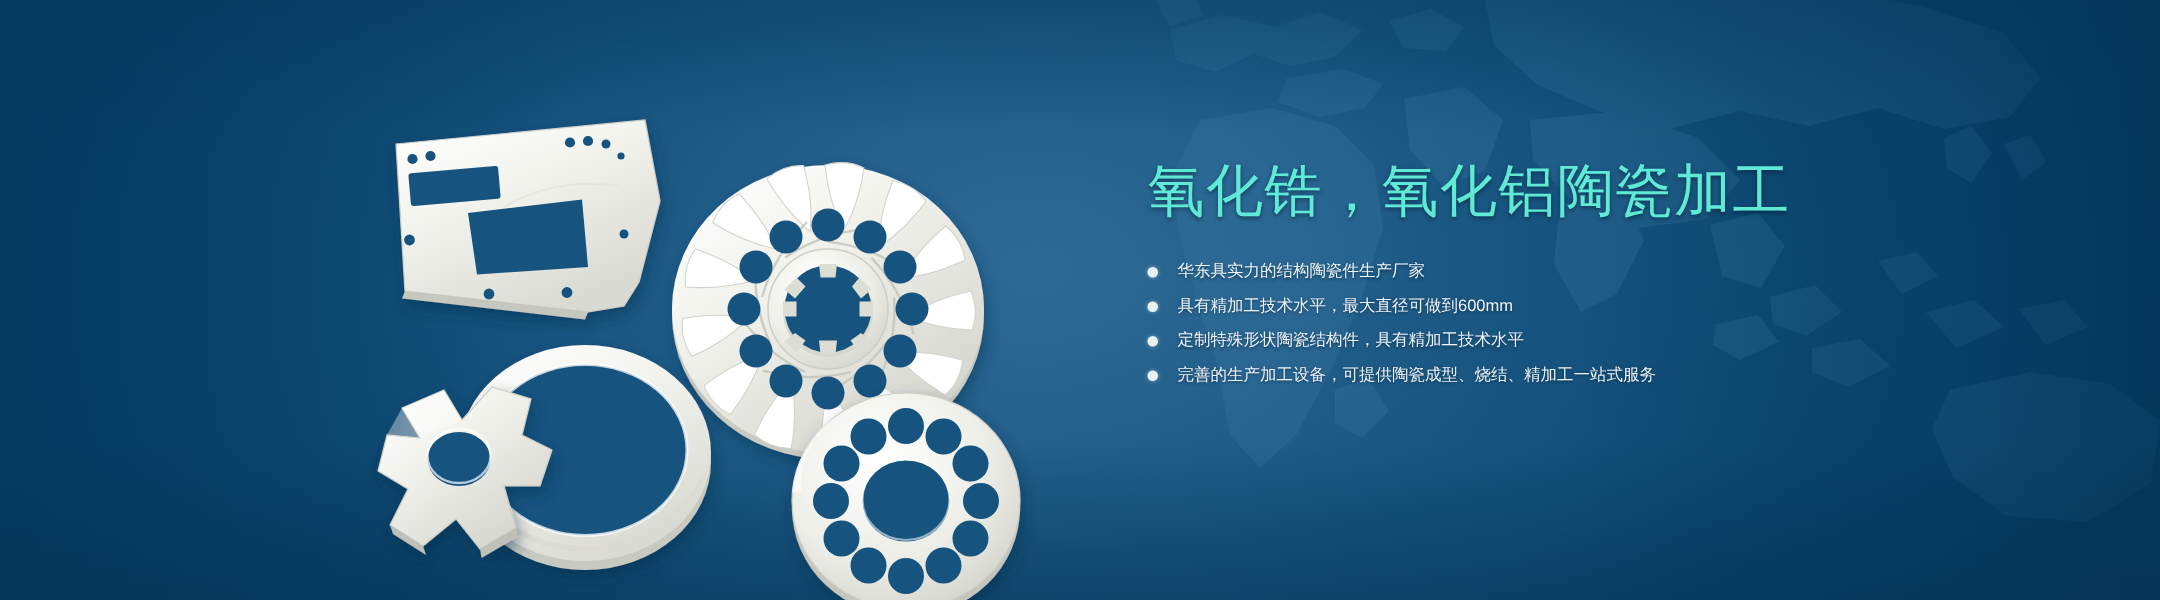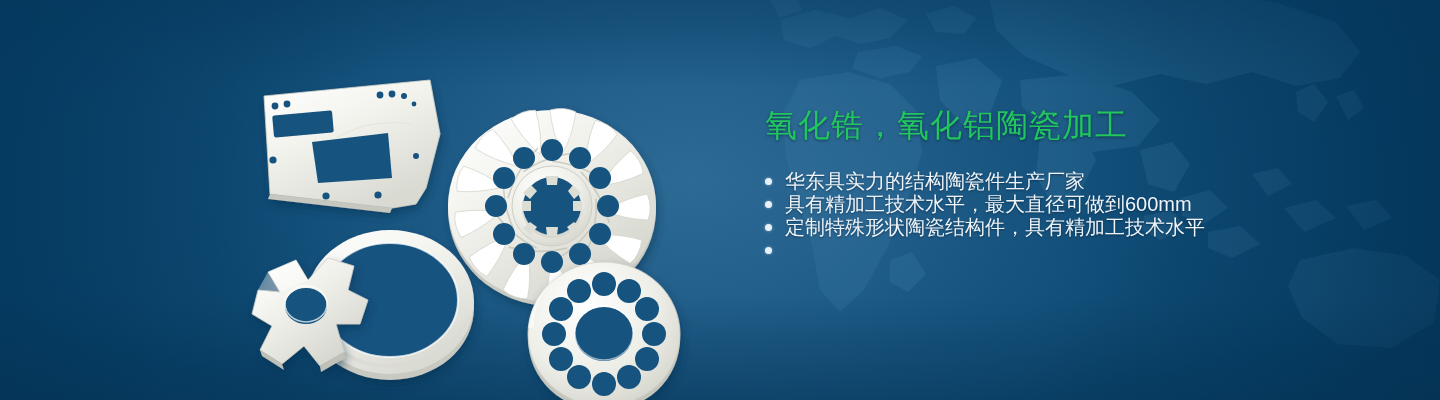--- a/index.html
+++ b/index.html
@@ -81,40 +81,39 @@
   .parts svg { display: block; width: 100%; height: 100%; overflow: visible; }
 
   
   .copy {
     position: absolute;
     left: 765px;
     top: 108px;
     width: 620px;
   }
   .headline {
-    color: #22c55e;
-    font-size: 32px;
+    color: #5eead4;
+    font-size: 38px;
     line-height: 40px;
     letter-spacing: 1px;
     font-weight: 400;
     margin: 0 0 22px 0;
     white-space: nowrap;
     text-shadow: 0 1px 3px rgba(0,20,40,0.55);
-    font-family: Liberation Mono, monospace;
   }
   .bullets {
     list-style: none;
     margin: 0;
     padding: 0;
   }
   .bullets li {
     position: relative;
     padding-left: 20px;
     color: #eef4f9;
-    font-size: 20px;
+    font-size: 11px;
     line-height: 23px;
     white-space: nowrap;
     text-shadow: 0 1px 2px rgba(0,20,40,0.5);
   }
   .bullets li .dot {
     position: absolute;
     left: 0;
     top: 8px;
     width: 7px;
     height: 7px;
@@ -351,17 +350,18 @@
       <li>
         <span class="dot"></span>
         <span>具有精加工技术水平，最大直径可做到600mm</span>
       </li>
       <li>
         <span class="dot"></span>
         <span>定制特殊形状陶瓷结构件，具有精加工技术水平</span>
       </li>
       <li>
         <span class="dot"></span>
+        <span>完善的生产加工设备，可提供陶瓷成型、烧结、精加工一站式服务</span>
       </li>
     </ul>
   </div>
 
 </div>
 
 </body></html>

